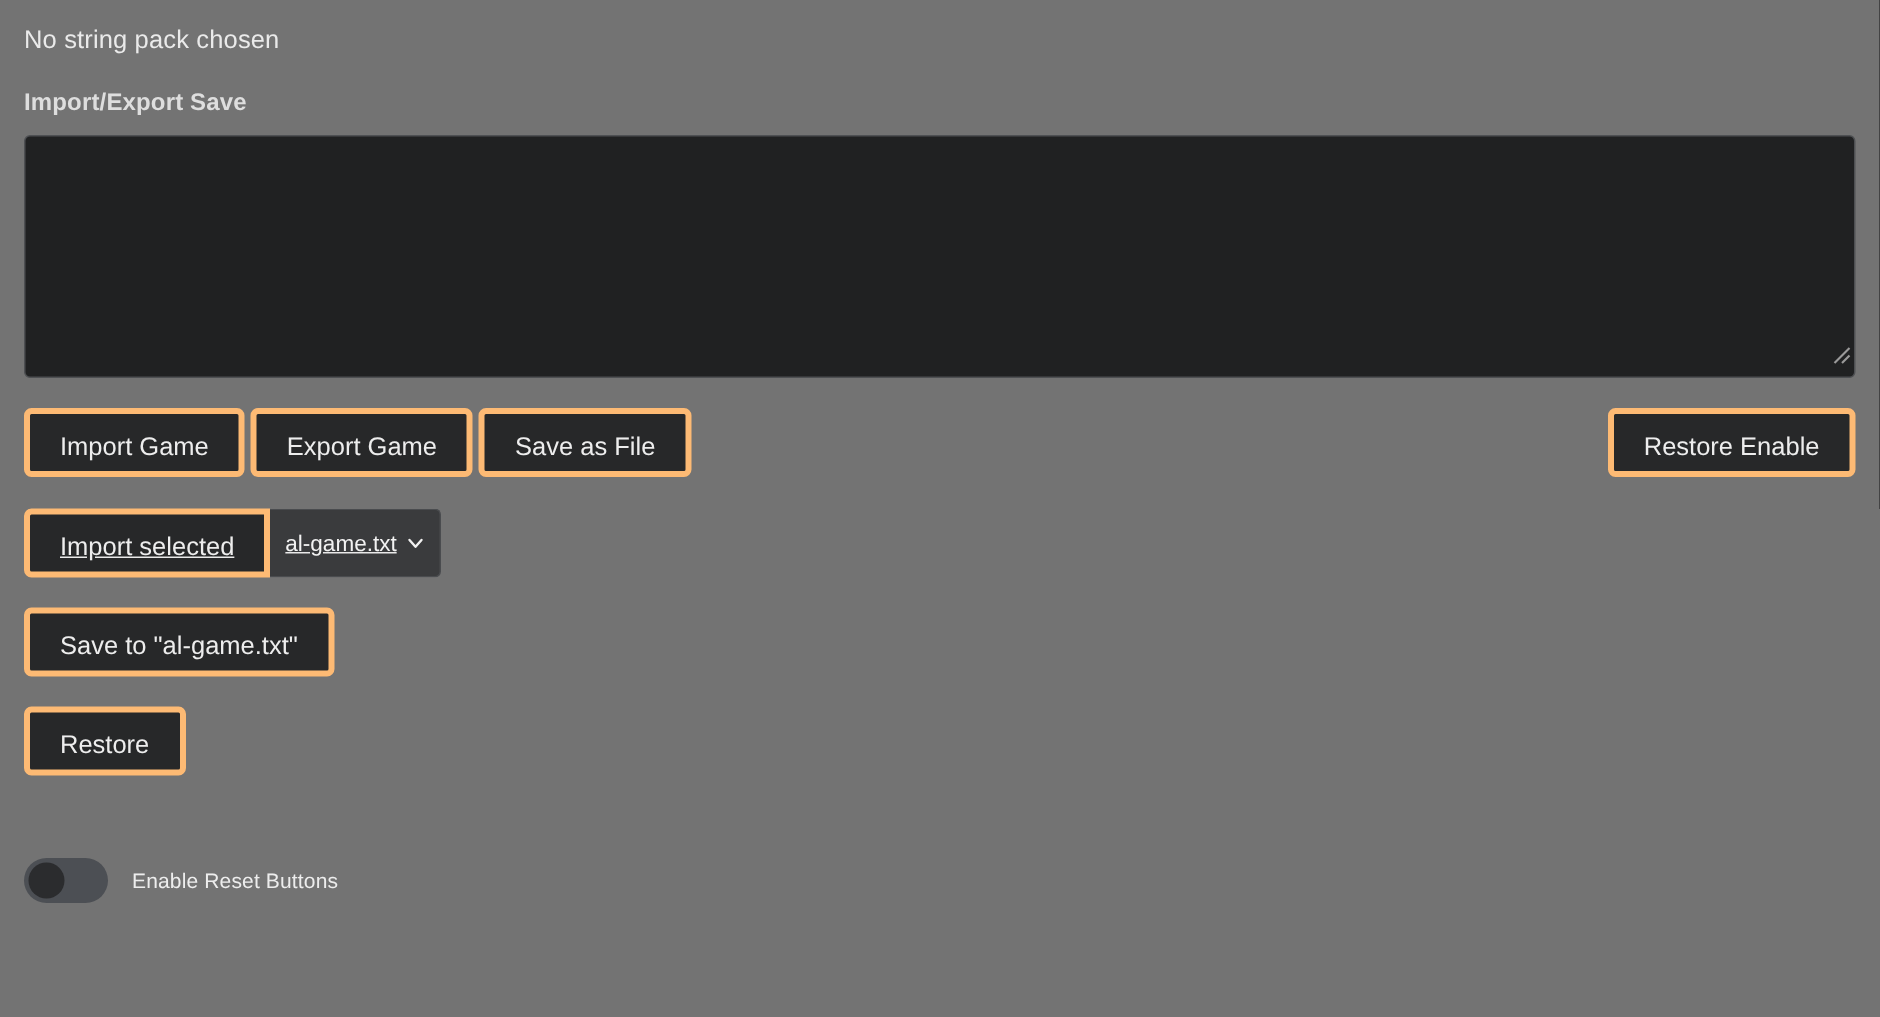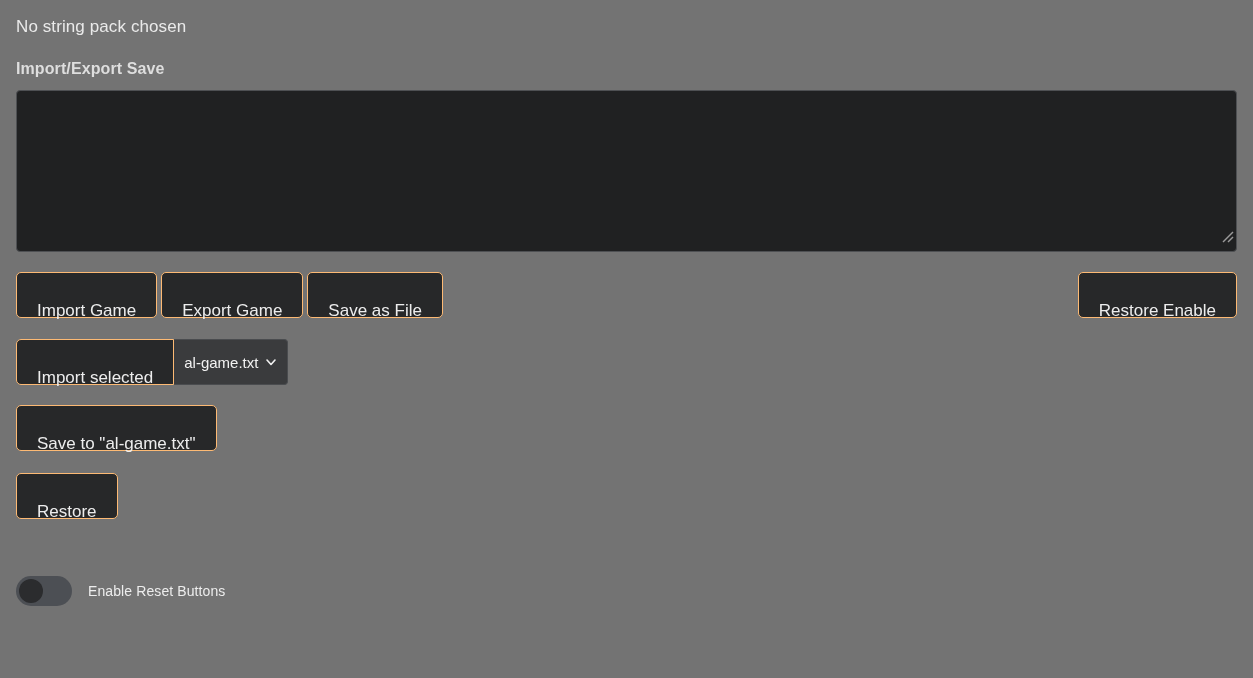--- a/index.html
+++ b/index.html
@@ -64,27 +64,27 @@
     position: absolute;
     right: 19px;
     top: 229px;
     width: 14px;
     height: 14px;
     pointer-events: none;
   }
 
   .btn {
     background: #272829;
-    border: 1px solid #fdba74;
+    border: 4px solid #fdba74;
     border-radius: 5px;
     color: #ededed;
     font-family: "Liberation Sans", sans-serif;
     font-size: 17px;
     font-weight: 400;
-    padding: 16px 20px;
+    padding: 0 20px;
     height: 46px;
     line-height: 44px;
     cursor: pointer;
     white-space: nowrap;
     text-align: center;
   }
 
   .row-main {
     position: relative;
     margin-top: 20px;
@@ -93,20 +93,21 @@
     gap: 4px;
   }
 
   .spacer { flex: 1 1 auto; }
 
   .row-import {
     margin-top: 21px;
     display: flex;
     align-items: stretch;
     gap: 0;
+    text-decoration: underline;
   }
 
   .btn-import-selected {
     border-top-right-radius: 0;
     border-bottom-right-radius: 0;
   }
 
   .file-select {
     background: #3a3b3d;
     border: 1px solid #4a4c4f;

